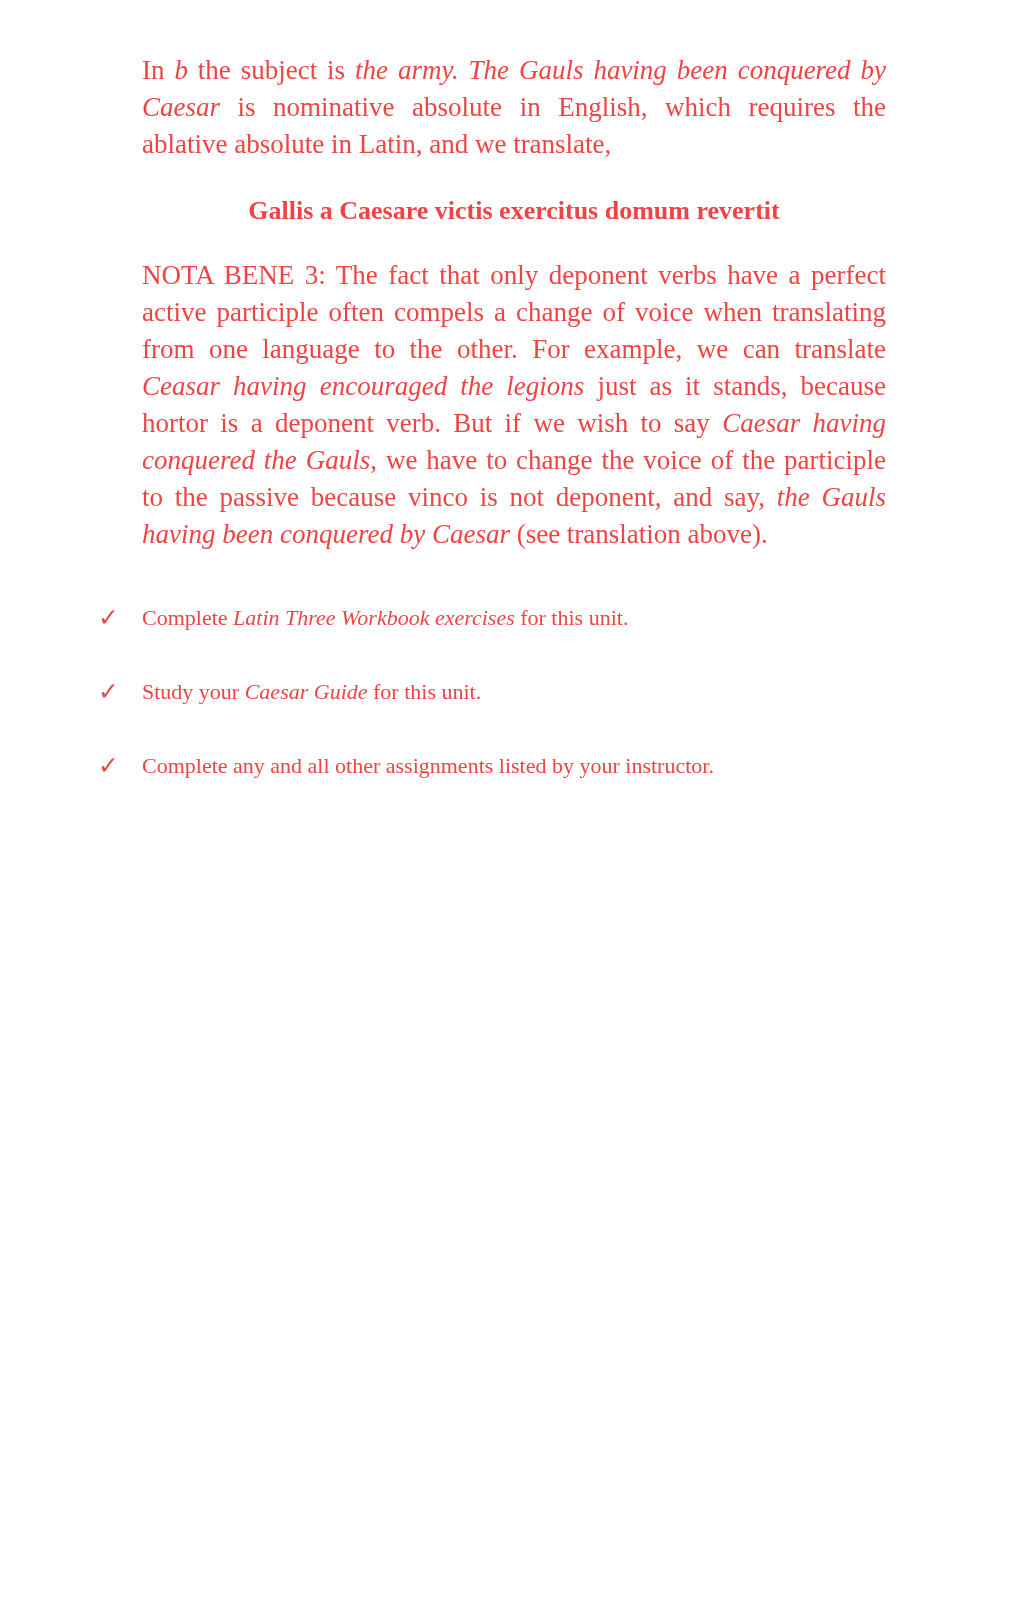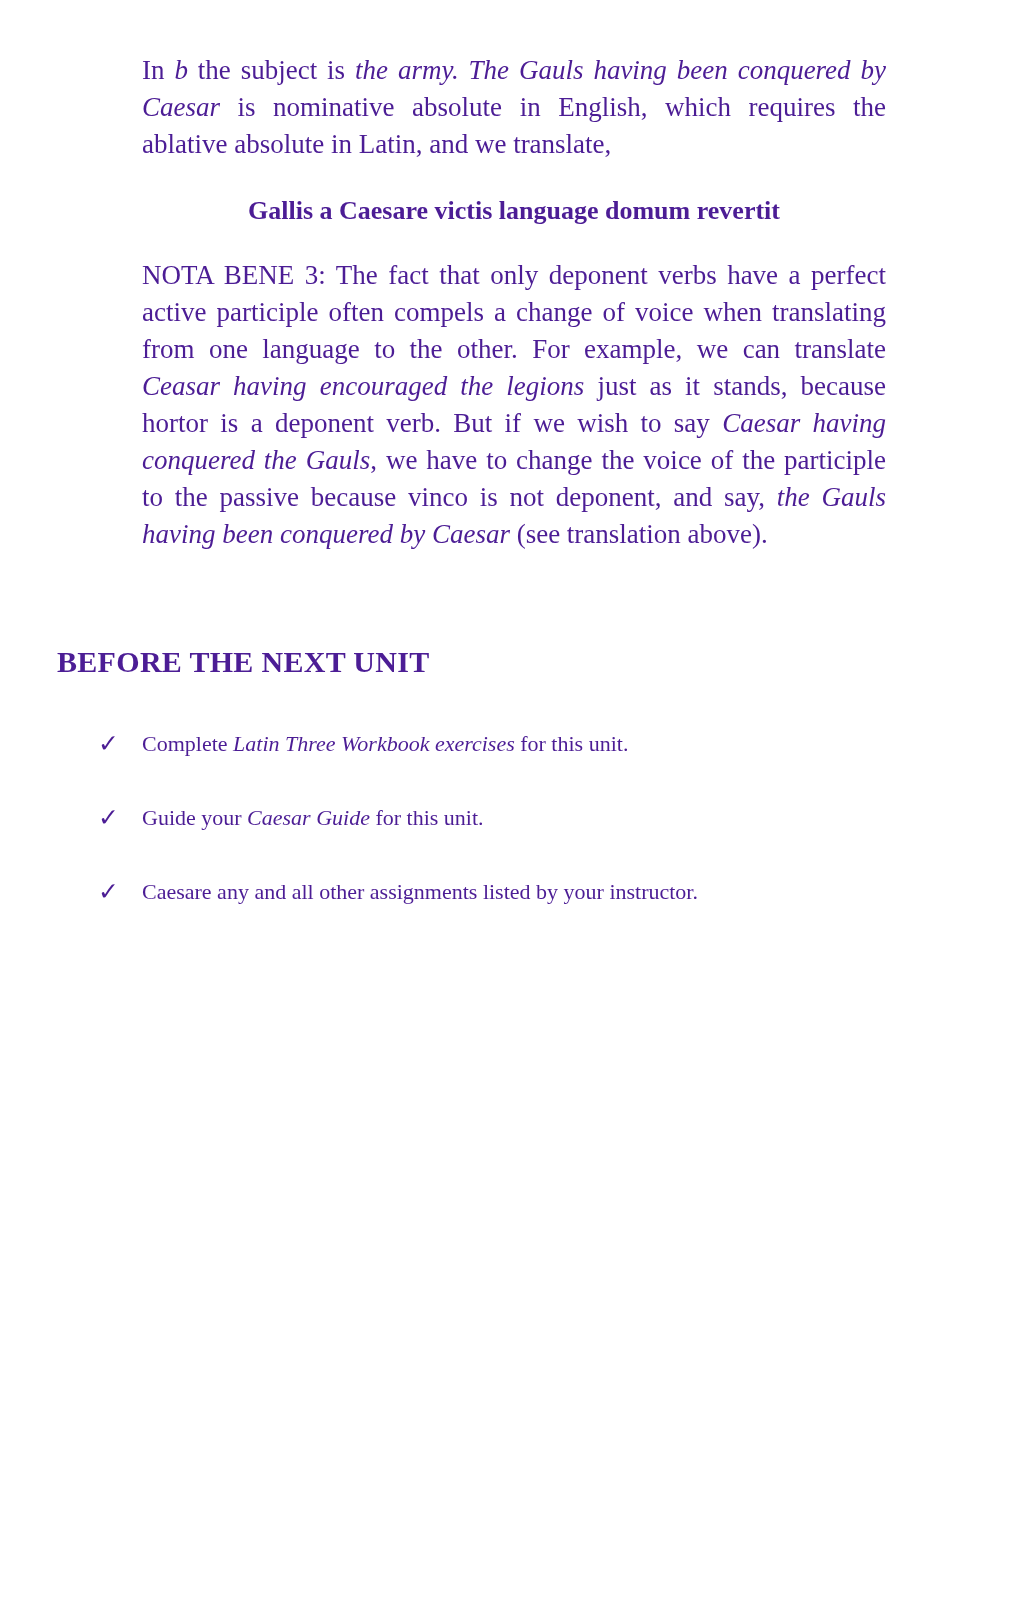--- a/index.html
+++ b/index.html
@@ -5,21 +5,21 @@
   html, body {
     margin: 0;
     padding: 0;
     background: #ffffff;
   }
   .page {
     position: relative;
     width: 940px;
     height: 1603px;
     background: #ffffff;
-    color: #4c1d95;
+    color: #ef4444;
     font-family: "Liberation Serif", serif;
     overflow: hidden;
   }
   .text-block {
     margin-left: 142px;
     width: 744px;
   }
   .para {
     font-size: 27px;
     line-height: 37px;
@@ -70,35 +70,34 @@
   }
 </style>
 </head>
 <body>
 
 <div class="page">
   <div class="text-block">
 
     <p class="para para-intro"><span class="seg-normal">In </span><span class="seg-italic">b</span><span class="seg-normal"> the subject is </span><span class="seg-italic">the army. The Gauls having been conquered by Caesar</span><span class="seg-normal"> is nominative absolute in English, which requires the ablative absolute in Latin, and we translate,</span></p>
 
-    <div class="latin-line">Gallis a Caesare victis language domum revertit</div>
+    <div class="latin-line">Gallis a Caesare victis exercitus domum revertit</div>
 
     <p class="para"><span class="seg-normal">NOTA BENE 3: The fact that only deponent verbs have a perfect active participle often compels a change of voice when translating from one language to the other. For example, we can translate </span><span class="seg-italic">Ceasar having encouraged the legions</span><span class="seg-normal"> just as it stands, because </span><span class="seg-bold">hortor</span><span class="seg-normal"> is a deponent verb. But if we wish to say </span><span class="seg-italic">Caesar having conquered the Gauls</span><span class="seg-normal">, we have to change the voice of the participle to the passive because </span><span class="seg-bold">vinco</span><span class="seg-normal"> is not deponent, and say, </span><span class="seg-italic">the Gauls having been conquered by Caesar</span><span class="seg-normal"> (see translation above).</span></p>
 
   </div>
 
-  <h2 class="section-heading">BEFORE THE NEXT UNIT</h2>
 
   <div class="checklist">
       <div class="check-item">
         <span class="check-mark">✓</span>
         <span class="check-text"><span class="seg-normal">Complete </span><span class="seg-italic">Latin Three Workbook exercises</span><span class="seg-normal"> for this unit.</span></span>
       </div>
       <div class="check-item">
         <span class="check-mark">✓</span>
-        <span class="check-text"><span class="seg-normal">Guide your </span><span class="seg-italic">Caesar Guide</span><span class="seg-normal"> for this unit.</span></span>
+        <span class="check-text"><span class="seg-normal">Study your </span><span class="seg-italic">Caesar Guide</span><span class="seg-normal"> for this unit.</span></span>
       </div>
       <div class="check-item">
         <span class="check-mark">✓</span>
-        <span class="check-text"><span class="seg-normal">Caesare any and all other assignments listed by your instructor.</span></span>
+        <span class="check-text"><span class="seg-normal">Complete any and all other assignments listed by your instructor.</span></span>
       </div>
     </div>
 </div>
 
 </body></html>

